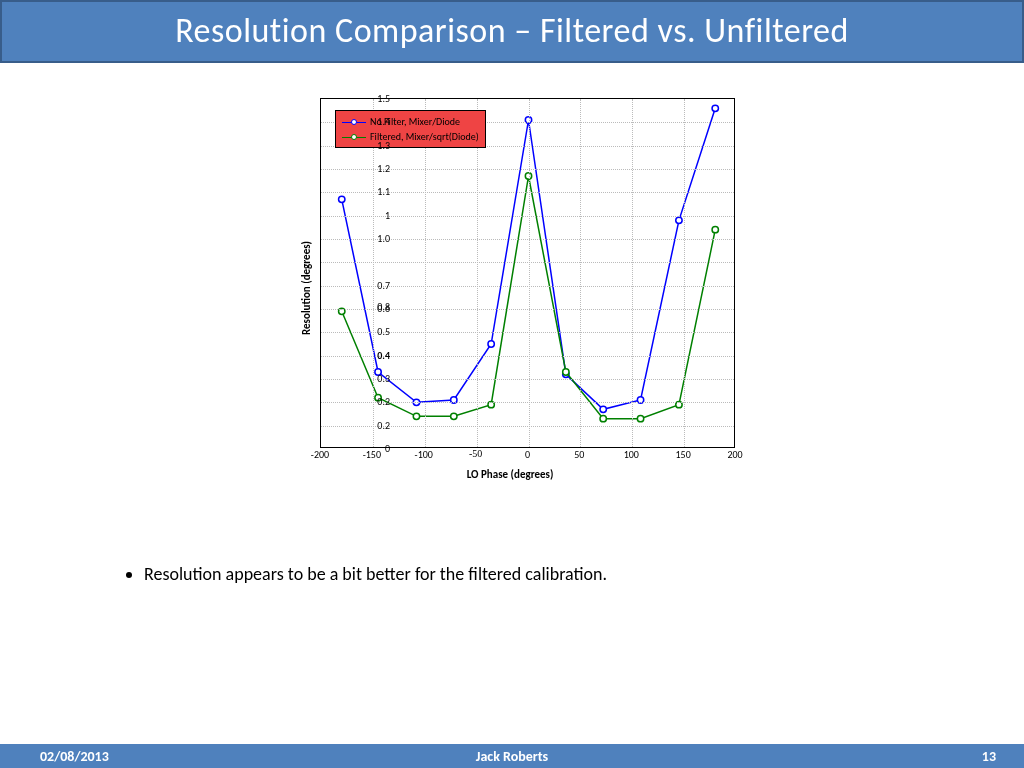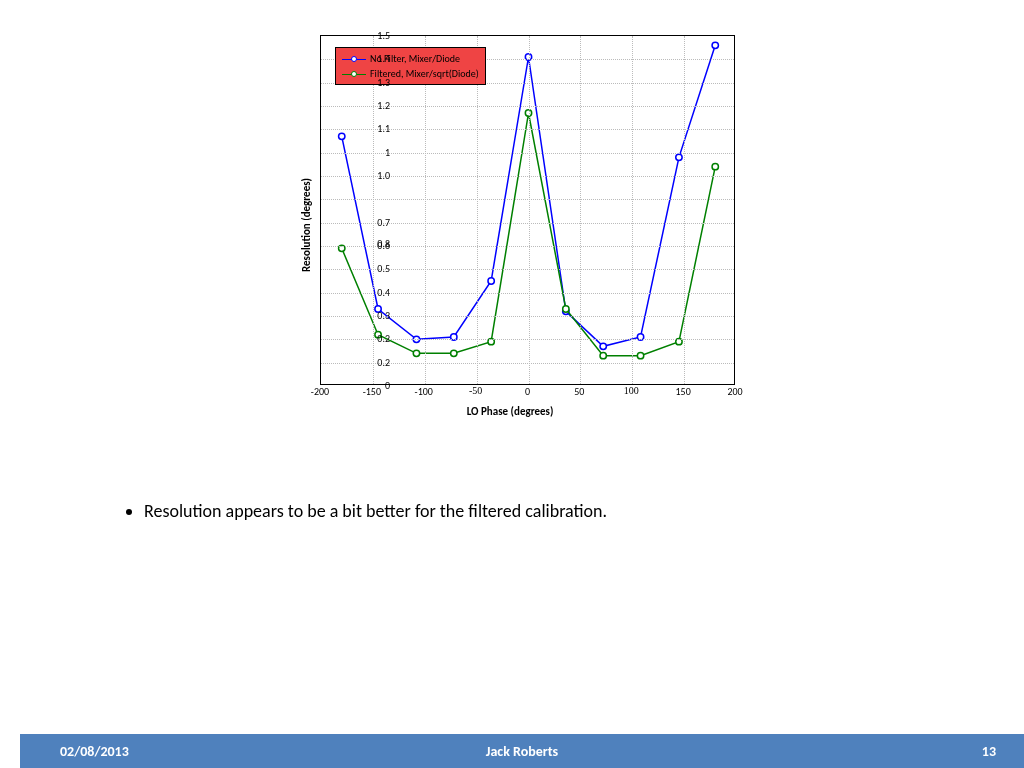--- a/index.html
+++ b/index.html
@@ -58,36 +58,36 @@
     left: 120px;
     top: 500px;
     right: 60px;
     font-size: 18px;
     color: #000;
   }
   .bullet-block li { margin-left: 24px; }
   .footer {
     position: absolute;
     left: 0; right: 0; bottom: 0;
-    height: 34px;
+    height: 24px;
     background: #4f81bd;
     color: #fff;
     display: flex;
     align-items: center;
     font-size: 14px;
-    margin-left: 20px;
   }
   .footer .date { position: absolute; left: 40px; font-weight: bold; }
   .footer .author { position: absolute; left: 0; right: 0; text-align: center; font-weight: bold; }
   .footer .page { position: absolute; right: 28px; font-weight: bold; }
 </style>
 </head>
 <body>
 
 <div class="slide">
+  <div class="title-bar">Resolution Comparison – Filtered vs. Unfiltered</div>
 
   <div class="content">
 
     <div class="chart-wrap">
       <div class="ylabel">Resolution (degrees)</div>
       <div class="xlabel">LO Phase (degrees)</div>
       <div class="plot-area">
         <svg class="lines" id="chart-svg">
             <path d="M20.75,100.33333333333331 L57.06250000000001,273 L95.45,303.3333333333333 L132.8,301 L170.14999999999998,245 L207.5,21 L244.85,275.3333333333333 L282.20000000000005,310.3333333333333 L319.55,301 L357.9375,121.33333333333334 L394.25,9.333333333333371 " stroke="#0000ff" stroke-width="1.5" fill="none"></path>
             <circle cx="20.75" cy="100.33333333333331" r="3.2" stroke="#0000ff" stroke-width="1.5" fill="#fff"></circle>
@@ -152,28 +152,28 @@
           <span>Filtered, Mixer/sqrt(Diode)</span>
         </div>
       </div>
       <div id="ticks-container">
           <div class="tick-x" style="left: 55px;">-200</div>
           <div class="tick-x" style="left: 106.875px;">-150</div>
           <div class="tick-x" style="left: 158.75px;">-100</div>
           <div class="tick-x" style="left: 210.625px; font-family: Liberation Serif, serif;">-50</div>
           <div class="tick-x" style="left: 262.5px;">0</div>
           <div class="tick-x" style="left: 314.375px;">50</div>
-          <div class="tick-x" style="left: 366.25px; font-family: Liberation Serif, serif;">100</div>
+          <div class="tick-x" style="left: 366.25px;">100</div>
           <div class="tick-x" style="left: 418.125px;">150</div>
           <div class="tick-x" style="left: 470px;">200</div>
           <div class="tick-y" style="top: 360px;">0</div>
           <div class="tick-y" style="top: 336.667px;">0.2</div>
           <div class="tick-y" style="top: 313.333px;">0.2</div>
           <div class="tick-y" style="top: 290px;">0.3</div>
-          <div class="tick-y" style="top: 266.667px;">0.4</div>
+          <div class="tick-y" style="top: 266.667px; font-weight: bold;">0.4</div>
           <div class="tick-y" style="top: 243.333px;">0.5</div>
           <div class="tick-y" style="top: 220px;">0.6</div>
           <div class="tick-y" style="top: 196.667px;">0.7</div>
           <div class="tick-y" style="top: 173.333px; margin-top: 45px;">0.8</div>
           <div class="tick-y" style="top: 150px;">1.0</div>
           <div class="tick-y" style="top: 126.667px;">1</div>
           <div class="tick-y" style="top: 103.333px;">1.1</div>
           <div class="tick-y" style="top: 80px;">1.2</div>
           <div class="tick-y" style="top: 56.6667px;">1.3</div>
           <div class="tick-y" style="top: 33.3333px;">1.4</div>

